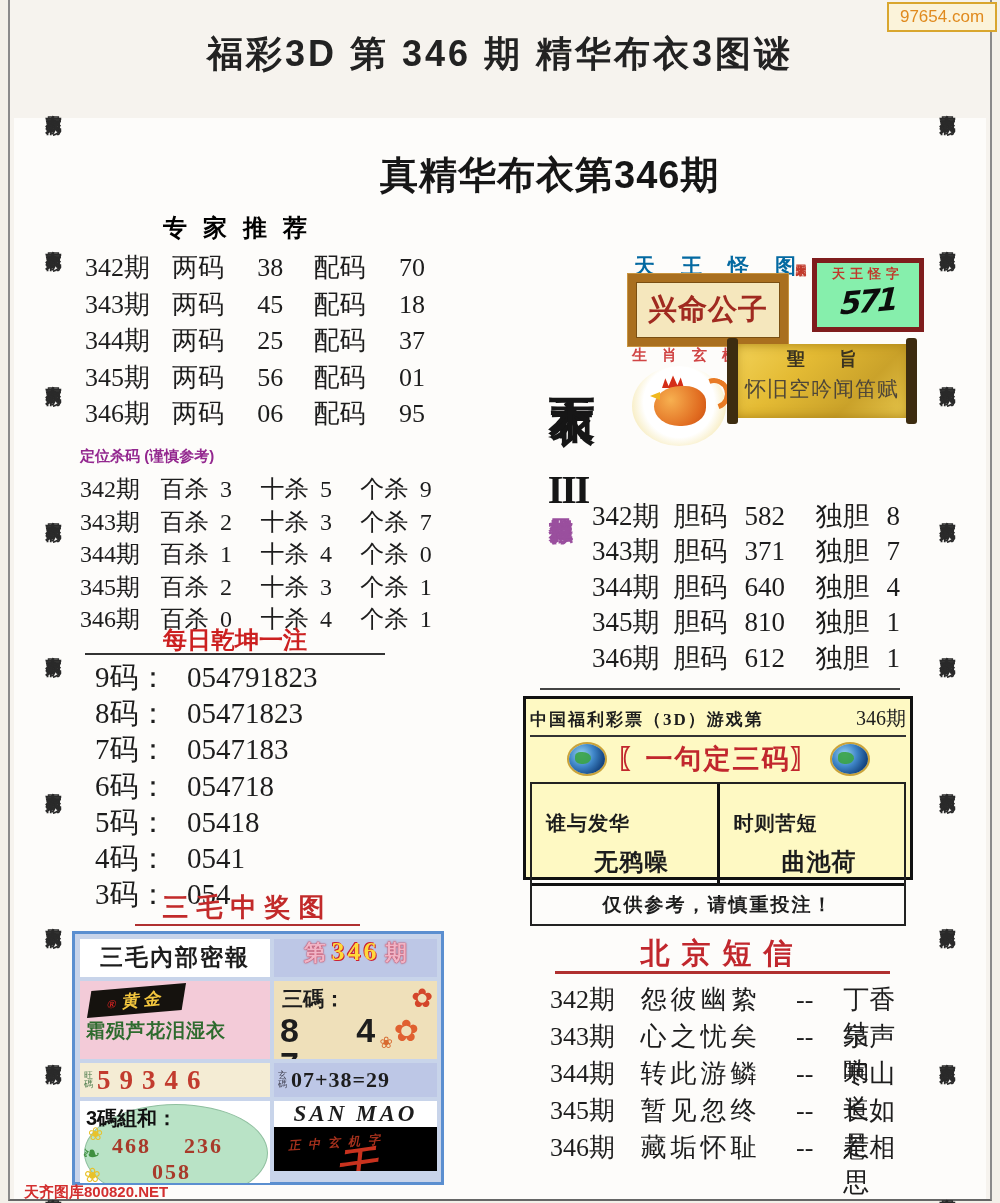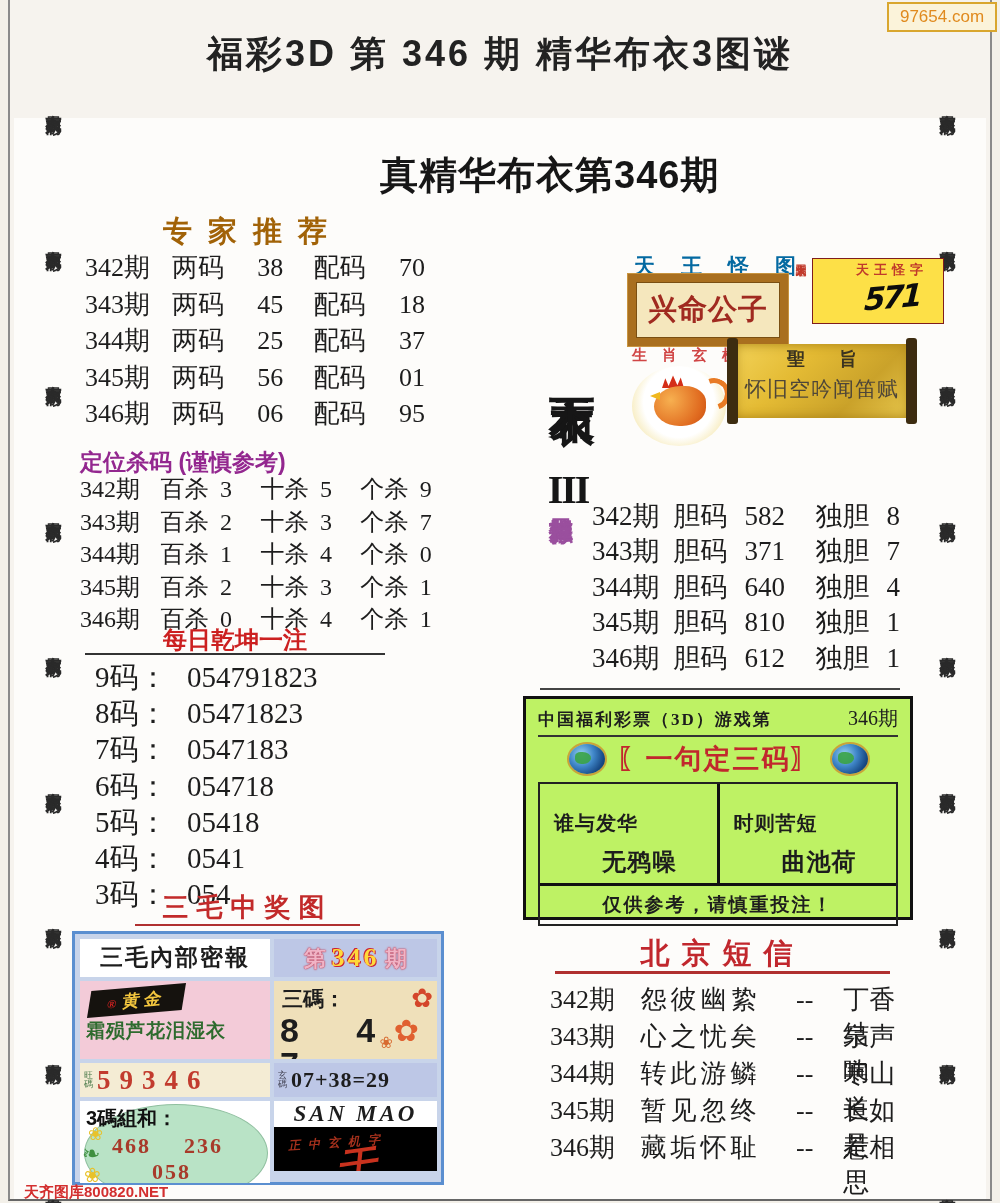--- a/index.html
+++ b/index.html
@@ -13,51 +13,51 @@
   .site-badge{position:absolute;right:3px;top:2px;width:106px;height:26px;line-height:26px;text-align:center;border:2px solid #d9a62e;background:#fbf3da;color:#e08a1e;font-size:17px;font-family:"Liberation Sans","DejaVu Sans",sans-serif;}
 
   
   .side-col{position:absolute;top:102px;bottom:10px;width:30px;display:flex;flex-direction:column;justify-content:space-between;align-items:center;}
   .side-col.left{left:38px;}
   .side-col.right{right:38px;}
   .wm{writing-mode:vertical-rl;text-orientation:upright;font-weight:bold;font-size:16px;letter-spacing:1px;color:#2a2a2a;}
 
   
   .sheet-title{position:absolute;left:380px;top:150px;font-size:38px;font-weight:bold;color:#161616;letter-spacing:1px;font-family:"Liberation Sans","DejaVu Sans",sans-serif;}
-  .expert-head{position:absolute;left:163px;top:212px;font-size:29px;font-weight:bold;letter-spacing:16px;color:#a16207;font-family:Liberation Serif, serif;}
+  .expert-head{position:absolute;left:163px;top:212px;font-size:24px;font-weight:bold;letter-spacing:16px;color:#000000;font-family:Liberation Serif, serif;}
   .tbl{position:absolute;display:flex;flex-direction:column;}
   .tbl .row{display:flex;align-items:baseline;}
   .c{display:inline-block;}
   .expert-tbl{left:85px;top:250px;width:370px;}
   .expert-tbl .row{height:36.5px;font-size:26px;}
   .expert-tbl .issue{width:96px;}
   .expert-tbl .lab{width:80px;}
   .expert-tbl .val{width:62px;margin-left:13px;}
 
-  .kill-head{position:absolute;left:80px;top:447px;font-size:23px;font-weight:bold;color:#93278f;font-family:"Liberation Sans","DejaVu Sans",sans-serif;}
+  .kill-head{position:absolute;left:80px;top:447px;font-size:15px;font-weight:bold;color:#93278f;font-family:"Liberation Sans","DejaVu Sans",sans-serif;}
   .kill-tbl{left:80px;top:473px;width:380px;}
   .kill-tbl .row{height:32.5px;font-size:24px;}
   .kill-tbl .issue{width:92px;}
   .kill-tbl .lab{width:68px;}
   .kill-tbl .val{width:46px;}
 
   .qiankun-head{position:absolute;left:85px;top:624px;width:300px;text-align:center;font-size:24px;font-weight:bold;color:#cc2020;}
   .qiankun-line{position:absolute;left:85px;top:653px;width:300px;border-top:2px solid #333;}
   .codes-tbl{left:95px;top:658px;width:340px;}
   .codes-tbl .row{height:36.2px;font-size:29px;}
   .codes-tbl .lab{width:92px;}
 
   .sanmao-head{position:absolute;left:135px;top:890px;width:225px;text-align:center;font-size:26px;font-weight:bold;letter-spacing:8px;color:#c22a2a;}
   .sanmao-line{position:absolute;left:135px;top:924px;width:225px;border-top:2px solid #b03030;}
 
   
   .panel{position:absolute;left:72px;top:931px;width:372px;height:254px;background:#c8d4ea;border:3px solid #5b8fd0;box-sizing:border-box;}
   .panel .cell{position:absolute;box-sizing:border-box;overflow:hidden;}
   .cell-a1{left:5px;top:5px;width:190px;height:38px;background:#fff;font-size:23px;font-weight:bold;letter-spacing:2px;text-align:center;line-height:38px;}
-  .cell-b1{left:199px;top:5px;width:163px;height:38px;background:#bdc7e6;text-align:center;line-height:38px;font-size:22px;font-weight:bold;}
+  .cell-b1{left:199px;top:5px;width:163px;height:38px;background:#bdc7e6;text-align:center;line-height:26px;font-size:22px;font-weight:bold;}
   .issue-pink{color:#f0b4c6;text-shadow:0 0 1px #c03048,0 0 2px #c03048;}
   .issue-yellow{color:#ffd93a;text-shadow:1px 1px 0 #c23, -1px -1px 0 #c23;font-size:26px;letter-spacing:3px;}
   .cell-a2{left:5px;top:47px;width:190px;height:78px;background:#f3cbd8;}
   .banner{display:inline-block;margin:6px 0 0 10px;background:#15120e;color:#f3c63e;font-weight:bold;font-size:17px;letter-spacing:4px;padding:2px 18px;transform:skewX(-14deg) rotate(-5deg);}
   .regmark{color:#d22;font-size:12px;font-weight:bold;margin-right:2px;}
   .poem{margin:4px 0 0 6px;color:#2e6b2e;font-weight:bold;font-size:19px;letter-spacing:1px;}
   .cell-b2{left:199px;top:47px;width:163px;height:78px;background:#efe0ba;}
   .sanma-label{margin:4px 0 0 8px;font-size:21px;font-weight:bold;font-family:"Liberation Sans","DejaVu Sans",sans-serif;}
   .sanma-digits{margin:0 0 0 6px;font-size:34px;font-weight:bold;letter-spacing:24px;line-height:1;font-family:"Liberation Sans","DejaVu Sans",sans-serif;}
   .flower{position:absolute;color:#d4452a;}
@@ -83,21 +83,21 @@
   .corner-src{position:absolute;left:24px;top:1183px;color:#d32f2f;font-size:15px;font-weight:bold;font-family:"Liberation Sans","DejaVu Sans",sans-serif;}
 
   
   .buyi-title{position:absolute;left:540px;top:262px;width:56px;text-align:center;font-size:46px;line-height:48px;font-weight:bold;writing-mode:vertical-rl;text-orientation:upright;height:200px;color:#161616;}
   .buyi-num{position:absolute;left:540px;top:466px;width:56px;text-align:center;font-size:40px;font-weight:bold;letter-spacing:-2px;color:#161616;}
 
   .faint-title{position:absolute;left:634px;top:252px;width:160px;color:#0369a1;font-size:21px;font-weight:bold;letter-spacing:26px;white-space:nowrap;}
   .gold-box{position:absolute;left:628px;top:274px;width:160px;height:72px;box-sizing:border-box;border:8px solid #a96f1f;background:#f5e7bd;box-shadow:inset 0 0 0 1px #7a4f12, 0 0 0 1px #c89440;display:flex;align-items:center;justify-content:center;}
   .gold-box span{color:#a02a20;font-size:29px;font-weight:bold;letter-spacing:1px;}
   .side-note{position:absolute;left:792px;top:256px;width:16px;height:164px;writing-mode:vertical-rl;text-orientation:upright;color:#c0392b;font-size:11px;line-height:14px;}
-  .strange-box{position:absolute;left:812px;top:258px;width:102px;height:64px;background:#fde047;border:1px solid #7f1d1d;padding-left:28px;}
+  .strange-box{position:absolute;left:812px;top:258px;width:102px;height:64px;background:#86efac;border:5px solid #7f1d1d;}
   .strange-title{text-align:center;color:#c0392b;font-size:13px;font-weight:bold;letter-spacing:5px;margin-top:2px;}
   .strange-val{text-align:center;font-size:31px;font-weight:900;font-style:italic;letter-spacing:-3px;transform:rotate(-5deg) skewX(-8deg);color:#0c0c0c;font-family:"DejaVu Sans","Liberation Sans",sans-serif;}
   .zodiac-label{position:absolute;left:632px;top:346px;color:#d04545;font-size:15px;font-weight:bold;letter-spacing:15px;white-space:nowrap;}
   .rooster-wrap{position:absolute;left:632px;top:366px;width:94px;height:80px;border-radius:50%;background:radial-gradient(circle at 50% 45%,#ffffff 55%,#f6e9b5 80%,#efdc96 100%);}
   .rooster-body{position:absolute;left:22px;top:20px;width:52px;height:40px;border-radius:58% 45% 52% 55%;background:radial-gradient(circle at 32% 35%,#f7b050,#e06a1f 70%,#c64e12);}
   .rooster-comb{position:absolute;left:30px;top:8px;width:22px;height:14px;background:#d42e18;clip-path:polygon(0 100%,15% 30%,30% 85%,50% 10%,70% 80%,85% 25%,100% 100%);}
   .rooster-beak{position:absolute;left:18px;top:26px;width:10px;height:8px;background:#f0b81e;clip-path:polygon(0 50%,100% 0,100% 100%);}
   .rooster-tail{position:absolute;left:66px;top:12px;width:22px;height:22px;border:5px solid #e87a24;border-radius:50%;border-left-color:transparent;border-bottom-color:transparent;transform:rotate(25deg);}
   .scroll{position:absolute;left:735px;top:344px;width:174px;height:74px;background:linear-gradient(135deg,#f2d258 0%,#e4bb34 35%,#caa22a 70%,#e8c84e 100%);box-shadow:inset 0 0 12px #a87f14;}
   .scroll:before,.scroll:after{content:"";position:absolute;top:-6px;width:11px;height:86px;background:#3d2c10;border-radius:3px;}
@@ -108,21 +108,21 @@
 
   .dandan-vert{position:absolute;left:546px;top:500px;width:30px;display:flex;flex-direction:column;color:#9a4f9e;font-size:24px;line-height:31px;font-weight:bold;text-align:center;}
   .dandan-tbl{left:592px;top:498px;width:320px;}
   .dandan-tbl .row{height:35.4px;font-size:27px;}
   .dandan-tbl .issue{width:96px;}
   .dandan-tbl .lab{width:84px;}
   .dandan-tbl .val{width:84px;}
   .dandan-tbl .val2{width:30px;}
   .dandan-line{position:absolute;left:540px;top:688px;width:360px;border-top:2px solid #444;}
 
-  .osbox{position:absolute;left:523px;top:696px;width:390px;height:224px;box-sizing:border-box;border:3px solid #111;background:#bef264;padding:6px 12px;}
+  .osbox{position:absolute;left:523px;top:696px;width:390px;height:184px;box-sizing:border-box;border:3px solid #111;background:#fef9c3;padding:6px 4px;}
   .osbox-head{display:flex;justify-content:space-between;align-items:baseline;border-bottom:2px solid #333;padding-bottom:3px;}
   .osbox-head .pfx{font-size:17px;letter-spacing:2px;font-weight:bold;}
   .osbox-head .iss{font-size:20px;}
   .osbox-titlerow{display:flex;align-items:center;justify-content:center;gap:12px;margin-top:4px;}
   .globe{width:36px;height:30px;border-radius:50%;background:radial-gradient(circle at 35% 35%,#9ad4f2 0%,#3f86c8 40%,#184a86 72%,#0a2a52 100%);position:relative;box-shadow:0 0 0 2px #caa33a;}
   .globe:after{content:"";position:absolute;left:6px;top:8px;width:16px;height:12px;background:#3aa345;border-radius:40% 60% 55% 45%;opacity:.9;}
   .osbox-title{color:#c1272d;font-size:27px;font-weight:bold;letter-spacing:2px;}
   .osbox-inner{border:2px solid #222;margin-top:5px;height:140px;position:relative;font-family:"Liberation Sans","DejaVu Sans",sans-serif;}
   .osbox-cols{position:absolute;left:0;top:0;right:0;height:100px;display:flex;}
   .osbox-col{flex:1;position:relative;}

